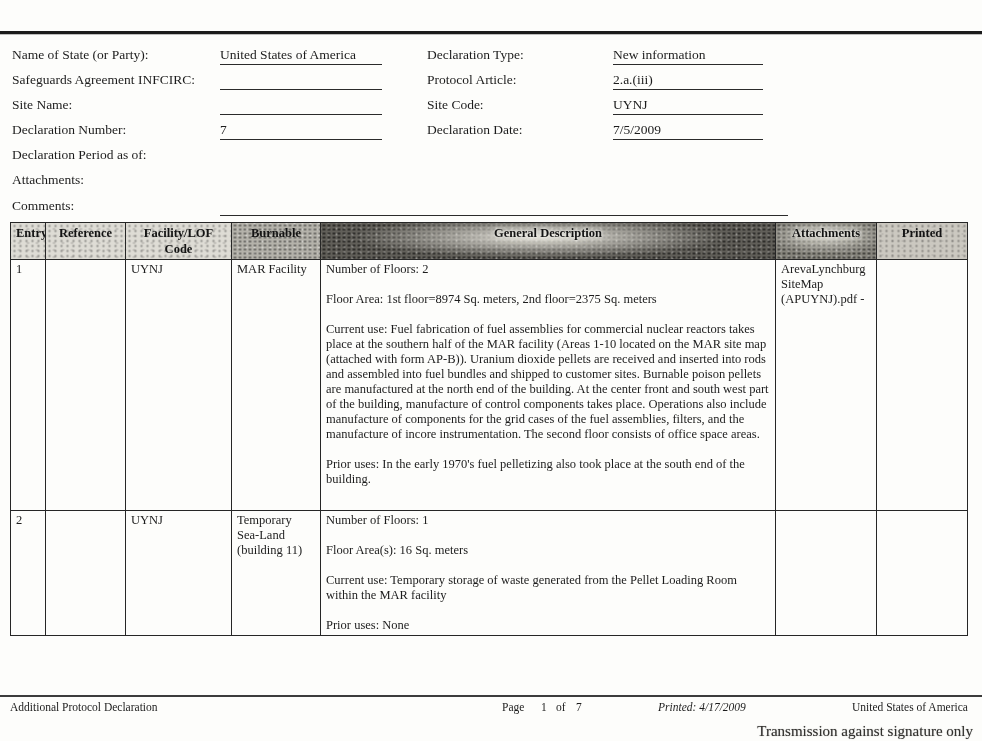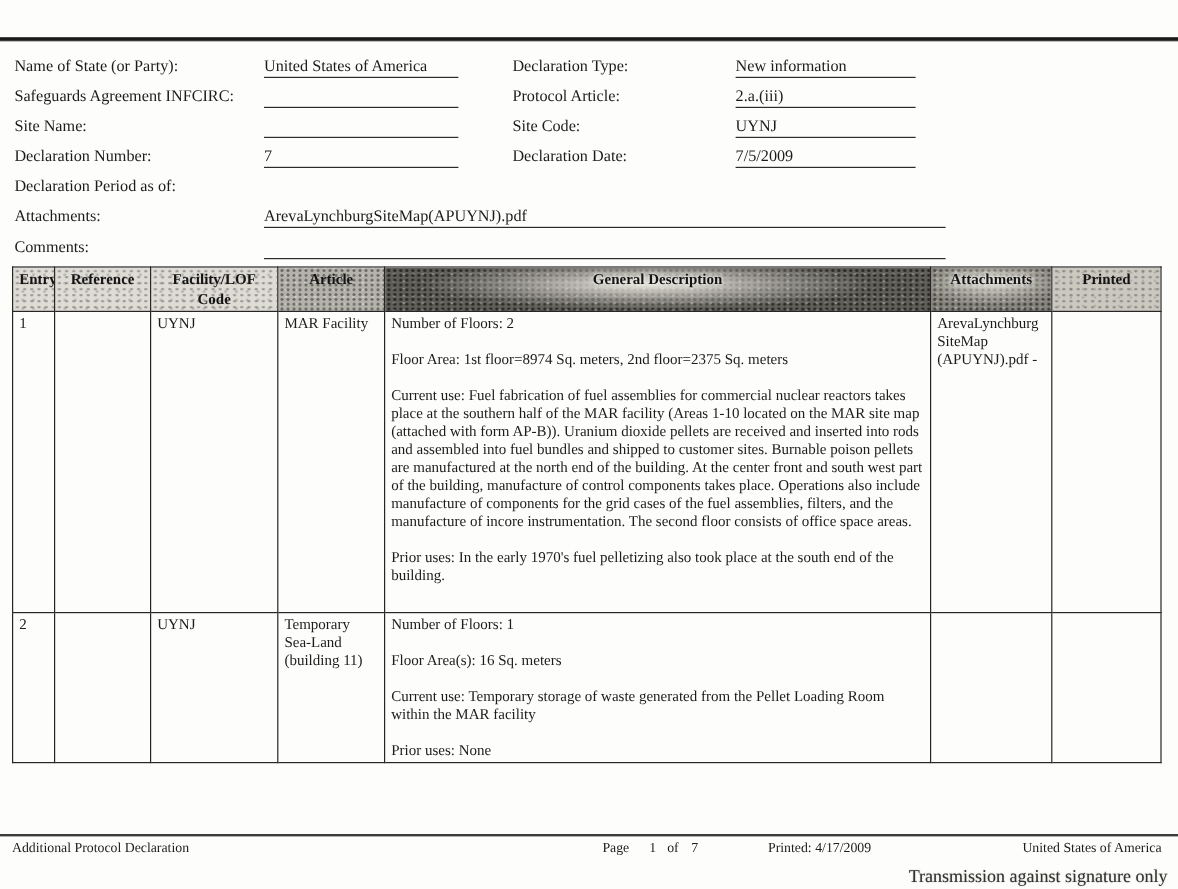--- a/index.html
+++ b/index.html
@@ -59,21 +59,21 @@
   .halo{text-shadow:0 0 3px rgba(246,245,240,.95),0 0 6px rgba(246,245,240,.85),0 0 9px rgba(246,245,240,.7);}
 
   
   .footer-rule{position:absolute;top:695px;left:0;width:982px;height:2px;background:#3c3c3c;}
   .f{position:absolute;top:701px;font-size:11.5px;white-space:nowrap;}
   .f-left{left:10px;}
   .f-page{left:502px;}
   .f-num{left:541px;}
   .f-of{left:556px;}
   .f-tot{left:576px;}
-  .f-printed{left:640px;}
+  .f-printed{left:658px;font-style:italic;}
   .f-country{left:852px;}
   .f-trans{position:absolute;top:723px;right:9px;font-size:15px;color:#33322f;
     text-shadow:0 0 1px rgba(60,60,60,.5);white-space:nowrap;}
 </style>
 </head>
 <body>
 
 <div class="page">
 
   <div class="title-rule"></div>
@@ -95,42 +95,41 @@
     <span class="rval" style="top:55px">UYNJ</span>
 
     <span class="lbl" style="top:80px">Declaration Number:</span>
     <span class="val" style="top:80px">7</span>
     <span class="rlbl" style="top:80px">Declaration Date:</span>
     <span class="rval" style="top:80px">7/5/2009</span>
 
     <span class="lbl" style="top:105px">Declaration Period as of:</span>
 
     <span class="lbl" style="top:130px">Attachments:</span>
-    <span class="val wide" style="top:130px">ArevaLynchburgSiteMap(APUYNJ).pdf</span>
 
     <span class="lbl" style="top:156px">Comments:</span>
     <span class="val wide" style="top:156px"></span>
   </div>
 
   <table class="decl">
     <colgroup>
       <col style="width:35px">
         <col style="width:80px">
         <col style="width:106px">
         <col style="width:89px">
       <col style="width:455px">
         <col style="width:101px">
         <col style="width:91px">
     </colgroup>
     <thead>
       <tr class="hdr">
         <th class="sp-a">Entry</th>
         <th class="sp-a">Reference</th>
         <th class="sp-a">Facility/LOF Code</th>
-        <th class="sp-b">Article</th>
+        <th class="sp-b">Burnable</th>
         <th class="sp-c halo">General Description</th>
         <th class="sp-d halo">Attachments</th>
         <th class="sp-e">Printed</th>
       </tr>
     </thead>
     <tbody>
       <tr class="r1">
         <td>1</td>
         <td></td>
         <td>UYNJ</td>

